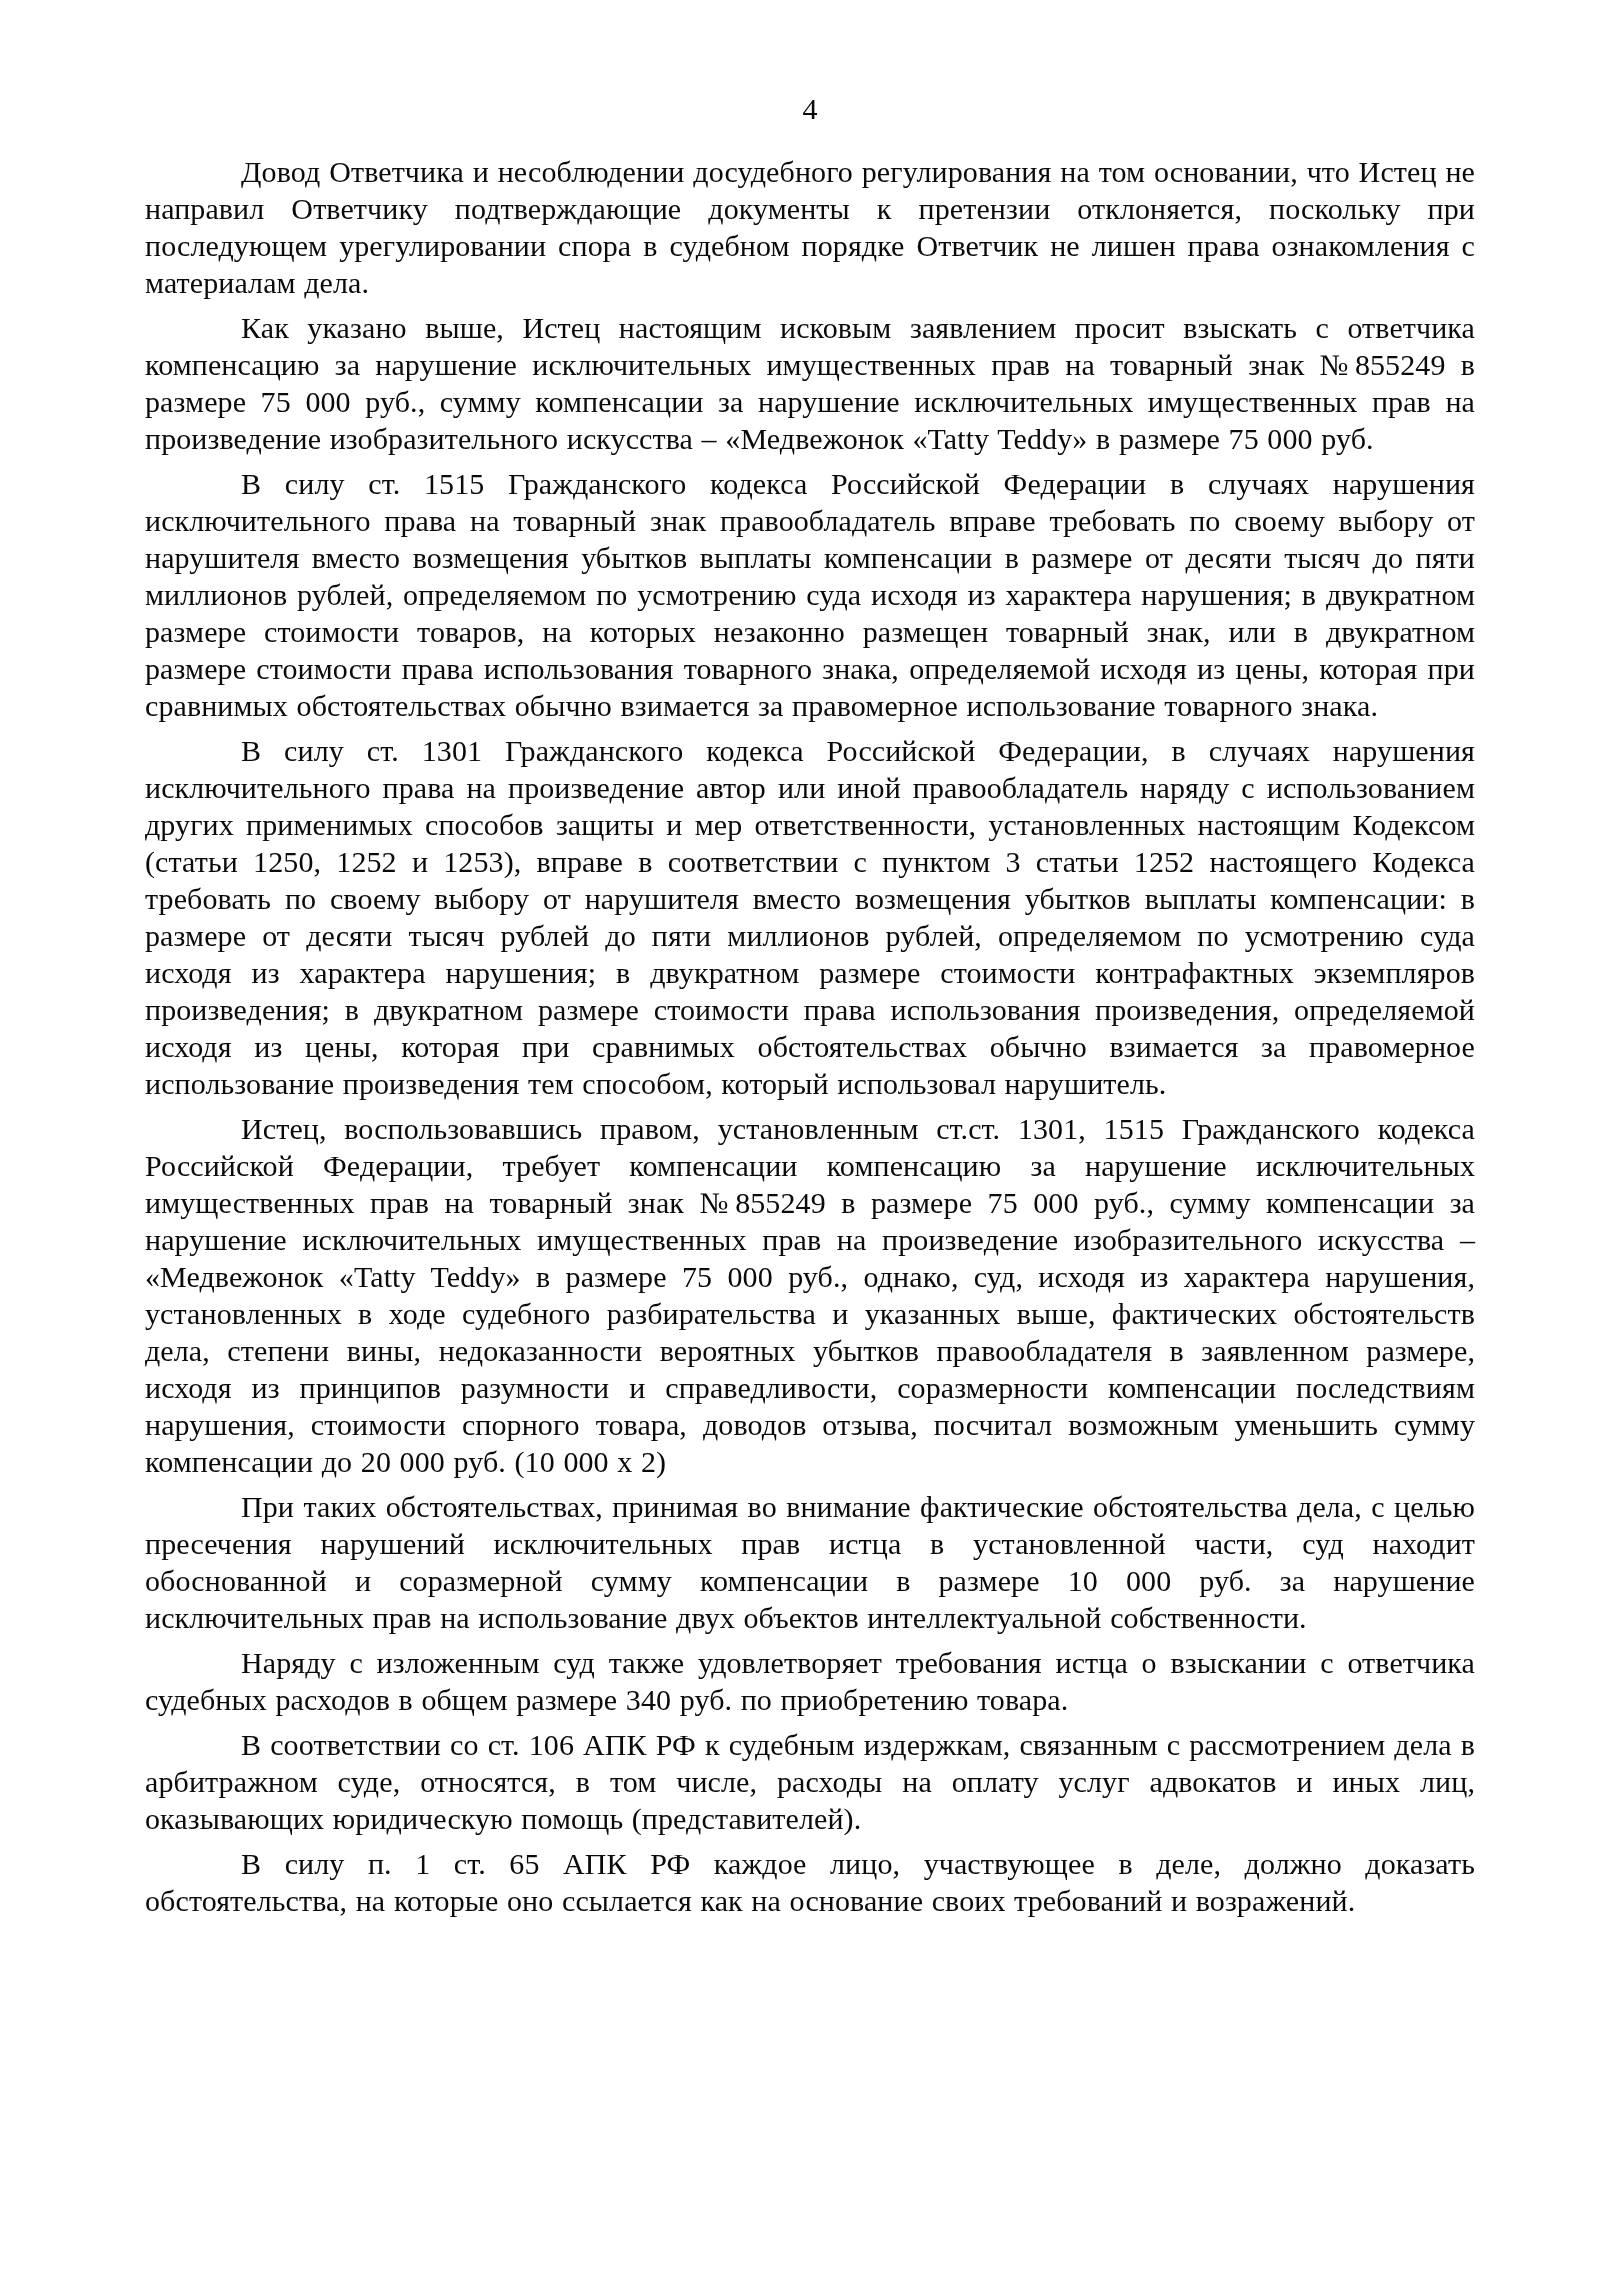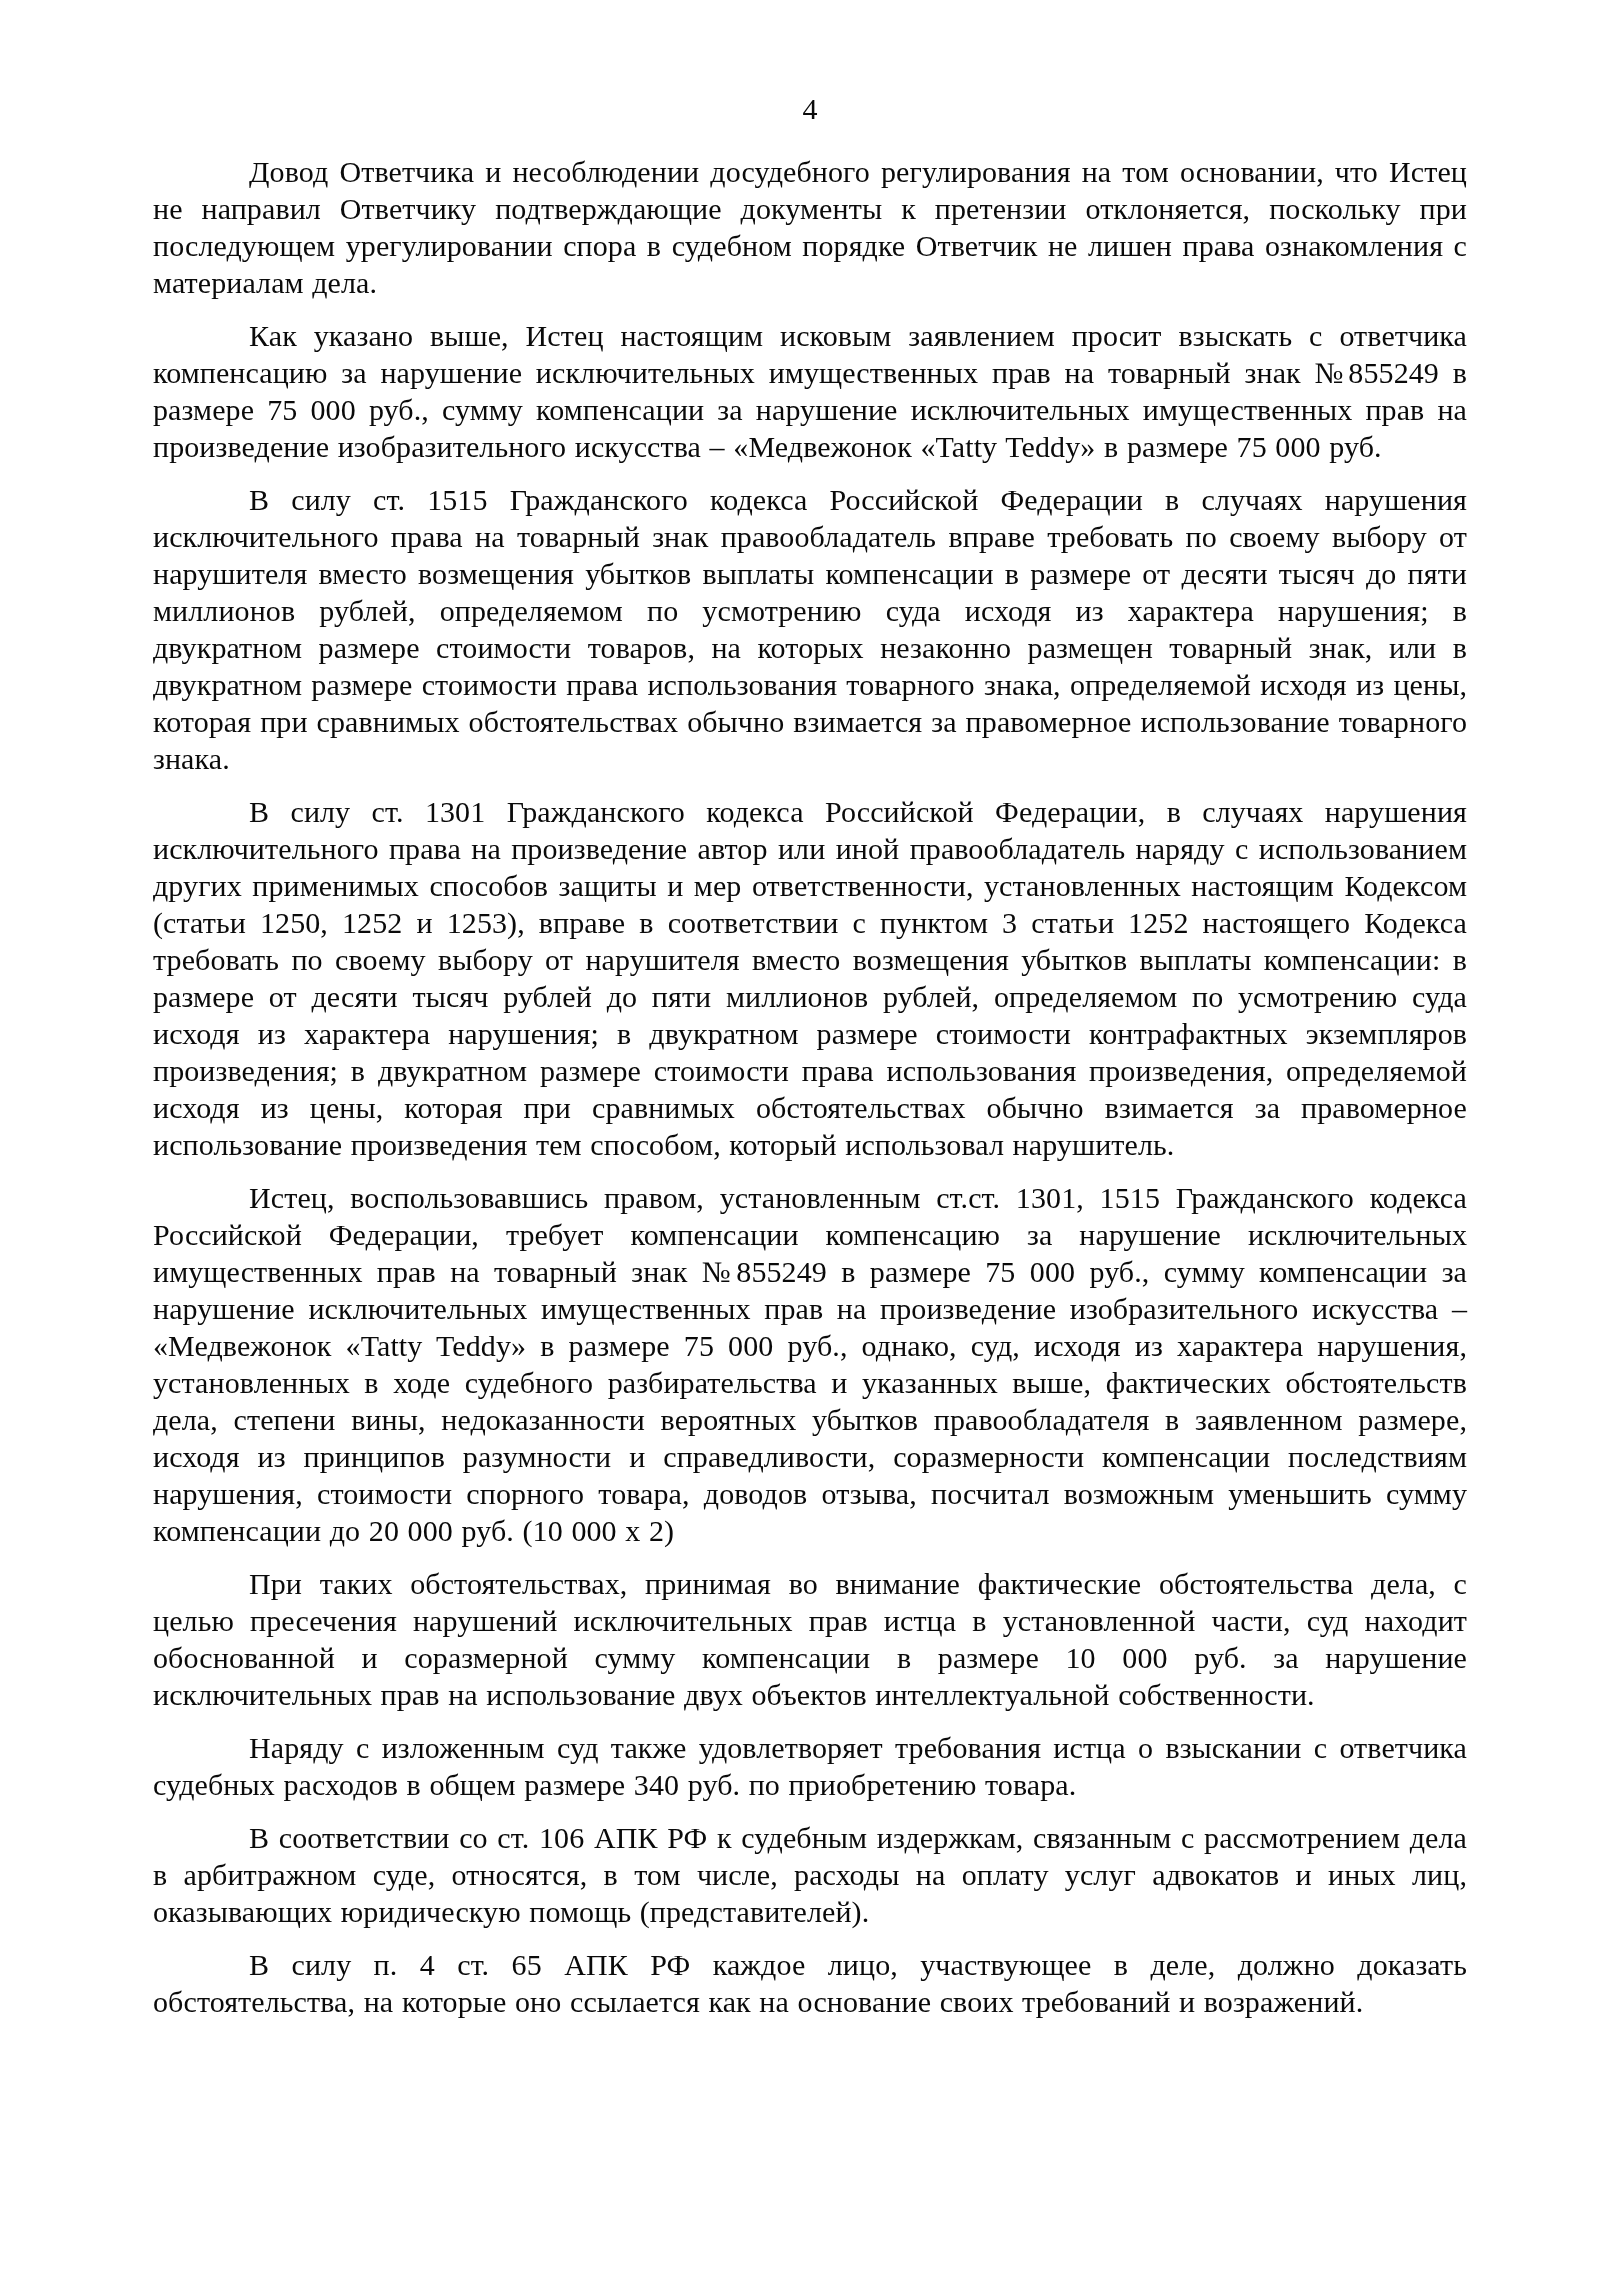--- a/index.html
+++ b/index.html
@@ -22,21 +22,21 @@
   .page-number {
     text-align: center;
     font-size: 30px;
     line-height: 37px;
     color: #0a0a0a;
   }
   .content {
     margin-top: 25.5px;
   }
   .content p.para {
-    margin: 16px;
+    margin: 8px;
     font-size: 30px;
     line-height: 37px;
     text-align: justify;
     text-indent: 96px;
     letter-spacing: 0.1px;
     word-spacing: 1px;
     color: #0a0a0a;
   }
 </style>
 </head>
@@ -46,16 +46,16 @@
   <div class="page-number">4</div>
   <div class="content">
       <p class="para">Довод Ответчика и несоблюдении досудебного регулирования на том основании, что Истец не направил Ответчику подтверждающие документы к претензии отклоняется, поскольку при последующем урегулировании спора в судебном порядке Ответчик не лишен права ознакомления с материалам дела.</p>
       <p class="para">Как указано выше, Истец настоящим исковым заявлением просит взыскать с ответчика компенсацию за нарушение исключительных имущественных прав на товарный знак №855249 в размере 75 000 руб., сумму компенсации за нарушение исключительных имущественных прав на произведение изобразительного искусства – «Медвежонок «Tatty Teddy» в размере 75 000 руб.</p>
       <p class="para">В силу ст. 1515 Гражданского кодекса Российской Федерации в случаях нарушения исключительного права на товарный знак правообладатель вправе требовать по своему выбору от нарушителя вместо возмещения убытков выплаты компенсации в размере от десяти тысяч до пяти миллионов рублей, определяемом по усмотрению суда исходя из характера нарушения; в двукратном размере стоимости товаров, на которых незаконно размещен товарный знак, или в двукратном размере стоимости права использования товарного знака, определяемой исходя из цены, которая при сравнимых обстоятельствах обычно взимается за правомерное использование товарного знака.</p>
       <p class="para">В силу ст. 1301 Гражданского кодекса Российской Федерации, в случаях нарушения исключительного права на произведение автор или иной правообладатель наряду с использованием других применимых способов защиты и мер ответственности, установленных настоящим Кодексом (статьи 1250, 1252 и 1253), вправе в соответствии с пунктом 3 статьи 1252 настоящего Кодекса требовать по своему выбору от нарушителя вместо возмещения убытков выплаты компенсации: в размере от десяти тысяч рублей до пяти миллионов рублей, определяемом по усмотрению суда исходя из характера нарушения; в двукратном размере стоимости контрафактных экземпляров произведения; в двукратном размере стоимости права использования произведения, определяемой исходя из цены, которая при сравнимых обстоятельствах обычно взимается за правомерное использование произведения тем способом, который использовал нарушитель.</p>
       <p class="para">Истец, воспользовавшись правом, установленным ст.ст. 1301, 1515 Гражданского кодекса Российской Федерации, требует компенсации компенсацию за нарушение исключительных имущественных прав на товарный знак №855249 в размере 75 000 руб., сумму компенсации за нарушение исключительных имущественных прав на произведение изобразительного искусства – «Медвежонок «Tatty Teddy» в размере 75 000 руб., однако, суд, исходя из характера нарушения, установленных в ходе судебного разбирательства и указанных выше, фактических обстоятельств дела, степени вины, недоказанности вероятных убытков правообладателя в заявленном размере, исходя из принципов разумности и справедливости, соразмерности компенсации последствиям нарушения, стоимости спорного товара, доводов отзыва, посчитал возможным уменьшить сумму компенсации до 20 000 руб. (10 000 х 2)</p>
       <p class="para">При таких обстоятельствах, принимая во внимание фактические обстоятельства дела, с целью пресечения нарушений исключительных прав истца в установленной части, суд находит обоснованной и соразмерной сумму компенсации в размере 10 000 руб. за нарушение исключительных прав на использование двух объектов интеллектуальной собственности.</p>
       <p class="para">Наряду с изложенным суд также удовлетворяет требования истца о взыскании с ответчика судебных расходов в общем размере 340 руб. по приобретению товара.</p>
       <p class="para">В соответствии со ст. 106 АПК РФ к судебным издержкам, связанным с рассмотрением дела в арбитражном суде, относятся, в том числе, расходы на оплату услуг адвокатов и иных лиц, оказывающих юридическую помощь (представителей).</p>
-      <p class="para">В силу п. 4 ст. 65 АПК РФ каждое лицо, участвующее в деле, должно доказать обстоятельства, на которые оно ссылается как на основание своих требований и возражений.</p>
+      <p class="para">В силу п. 1 ст. 65 АПК РФ каждое лицо, участвующее в деле, должно доказать обстоятельства, на которые оно ссылается как на основание своих требований и возражений.</p>
     </div>
 </div>
 
 
 </body></html>

